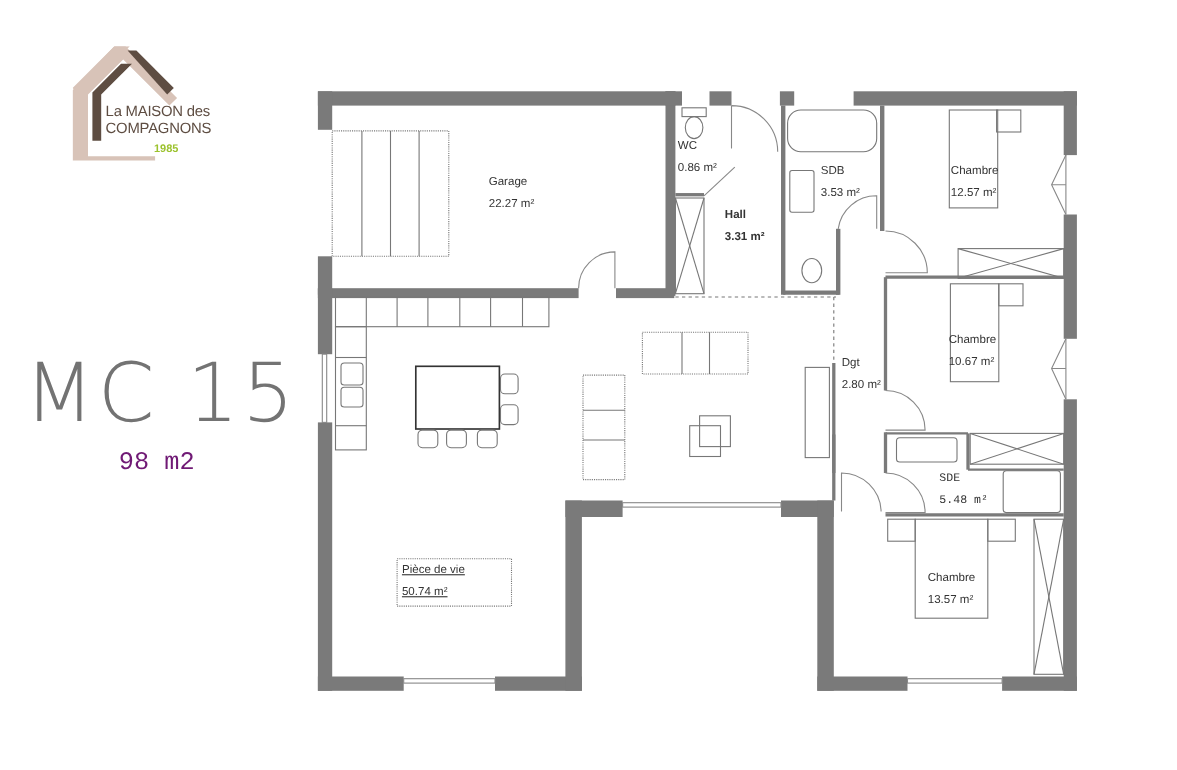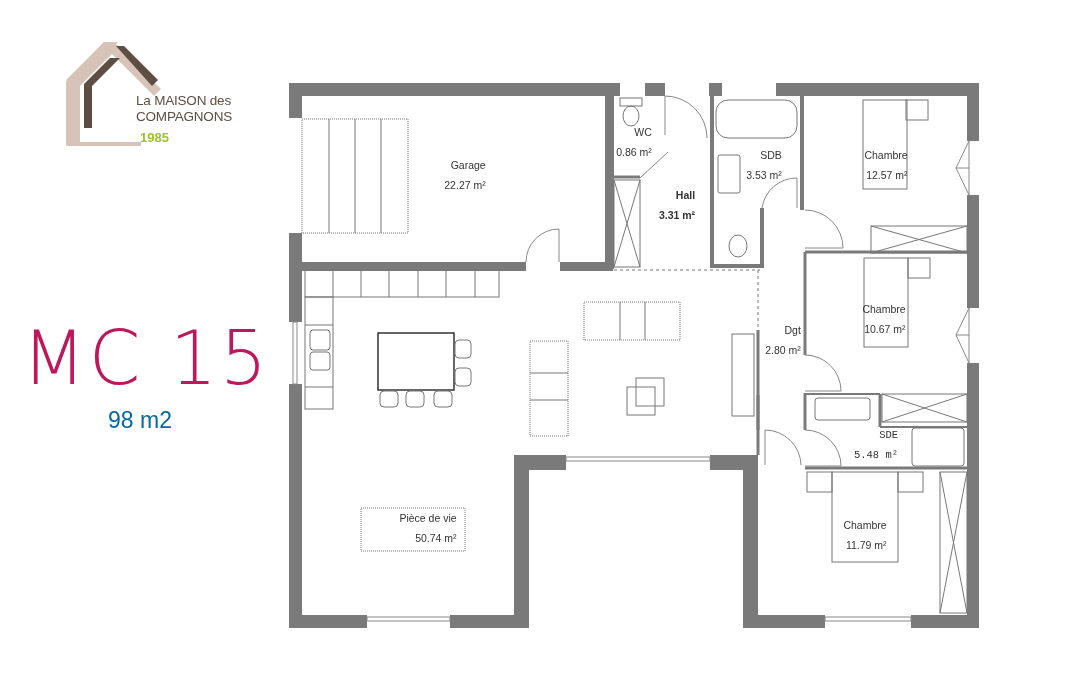--- a/index.html
+++ b/index.html
@@ -1,23 +1,23 @@
 <!DOCTYPE html>
 <html><head>
   <meta charset="utf-8">
   <style>
     html, body { margin: 0; padding: 0; background: #ffffff; }
     body { width: 1070px; height: 700px; position: relative; overflow: hidden; font-family: "Liberation Sans", sans-serif; }
     .logo { position: absolute; left: 66px; top: 42px; width: 150px; height: 105px; }
-    .logo-text { position: absolute; left: 96px; top: 93px; color: #5e4d42; font-family: "Liberation Sans", sans-serif; font-size: 13.5px; line-height: 16px; letter-spacing: -0.2px; margin-left: 40px; }
-    .logo-year { position: absolute; left: 140px; top: 130px; color: #9cc22e; font-size: 13px; font-weight: bold; }
-    .model-title { position: absolute; left: 22px; top: 318px; color: #be185d; font-family: "DejaVu Sans", sans-serif; font-size: 74px; font-weight: 200; letter-spacing: 3px; line-height: 80px; transform: scaleX(1.0); }
-    .model-area { position: absolute; left: 108px; top: 407px; color: #0369a1; font-family: Liberation Sans, sans-serif; font-size: 23px; }
+    .logo-text { position: absolute; left: 96px; top: 93px; color: #5e4d42; font-family: "Liberation Sans", sans-serif; font-size: 13.5px; line-height: 16px; letter-spacing: -0.2px; }
+    .logo-year { position: absolute; left: 140px; top: 130px; color: #9cc22e; font-size: 10px; font-weight: bold; }
+    .model-title { position: absolute; left: 22px; top: 318px; color: #737373; font-family: "DejaVu Sans", sans-serif; font-size: 74px; font-weight: 200; letter-spacing: 3px; line-height: 80px; transform: scaleX(1.0); }
+    .model-area { position: absolute; left: 108px; top: 407px; color: #701a75; font-family: Liberation Mono, monospace; font-size: 23px; }
     .plan { position: absolute; left: 0; top: 0; width: 1070px; height: 700px; }
-    .room-label { position: absolute; transform: translateX(-50%); text-align: right; color: #333333; font-size: 10.5px; line-height: 20px; white-space: nowrap; }
+    .room-label { position: absolute; transform: translateX(-50%); text-align: left; color: #333333; font-size: 10.5px; line-height: 20px; white-space: nowrap; }
     .room-label span { display: block; }
   </style>
 </head>
 <body>
 
 <svg class="logo" viewBox="0 0 150 105">
   <polygon points="0,38 38,0 52,0 14,38 14,100 75,100 75,104 4,104 4,42" fill="#d8c3b8" transform="translate(0,0)"></polygon>
   <polygon points="38,0 48,0 95,47 88,54 46,12 4,54 4,104 0,104 0,40" fill="#d8c3b8"></polygon>
   <polygon points="50,4 58,4 92,38 86,44" fill="#5e4d42"></polygon>
   <polygon points="44,16 54,16 36,34 26,44 26,86 18,86 18,42" fill="#5e4d42"></polygon>
@@ -213,18 +213,18 @@
 <div class="room-label" style="left:783px;top:320px;">
   <span>Dgt</span>
   <span>2.80 m²</span>
 </div>
 <div class="room-label" style="left:876px;top:425px;font-family:Liberation Mono, monospace;">
   <span>SDE</span>
   <span>5.48 m²</span>
 </div>
 <div class="room-label" style="left:865px;top:515px;">
   <span>Chambre</span>
-  <span>11.79 m²</span>
-</div>
-<div class="room-label" style="left:428px;top:508px;">
+  <span>13.57 m²</span>
+</div>
+<div class="room-label" style="left:394px;top:508px;text-decoration:underline;">
   <span>Pièce de vie</span>
   <span>50.74 m²</span>
 </div>
 
 </body></html>

